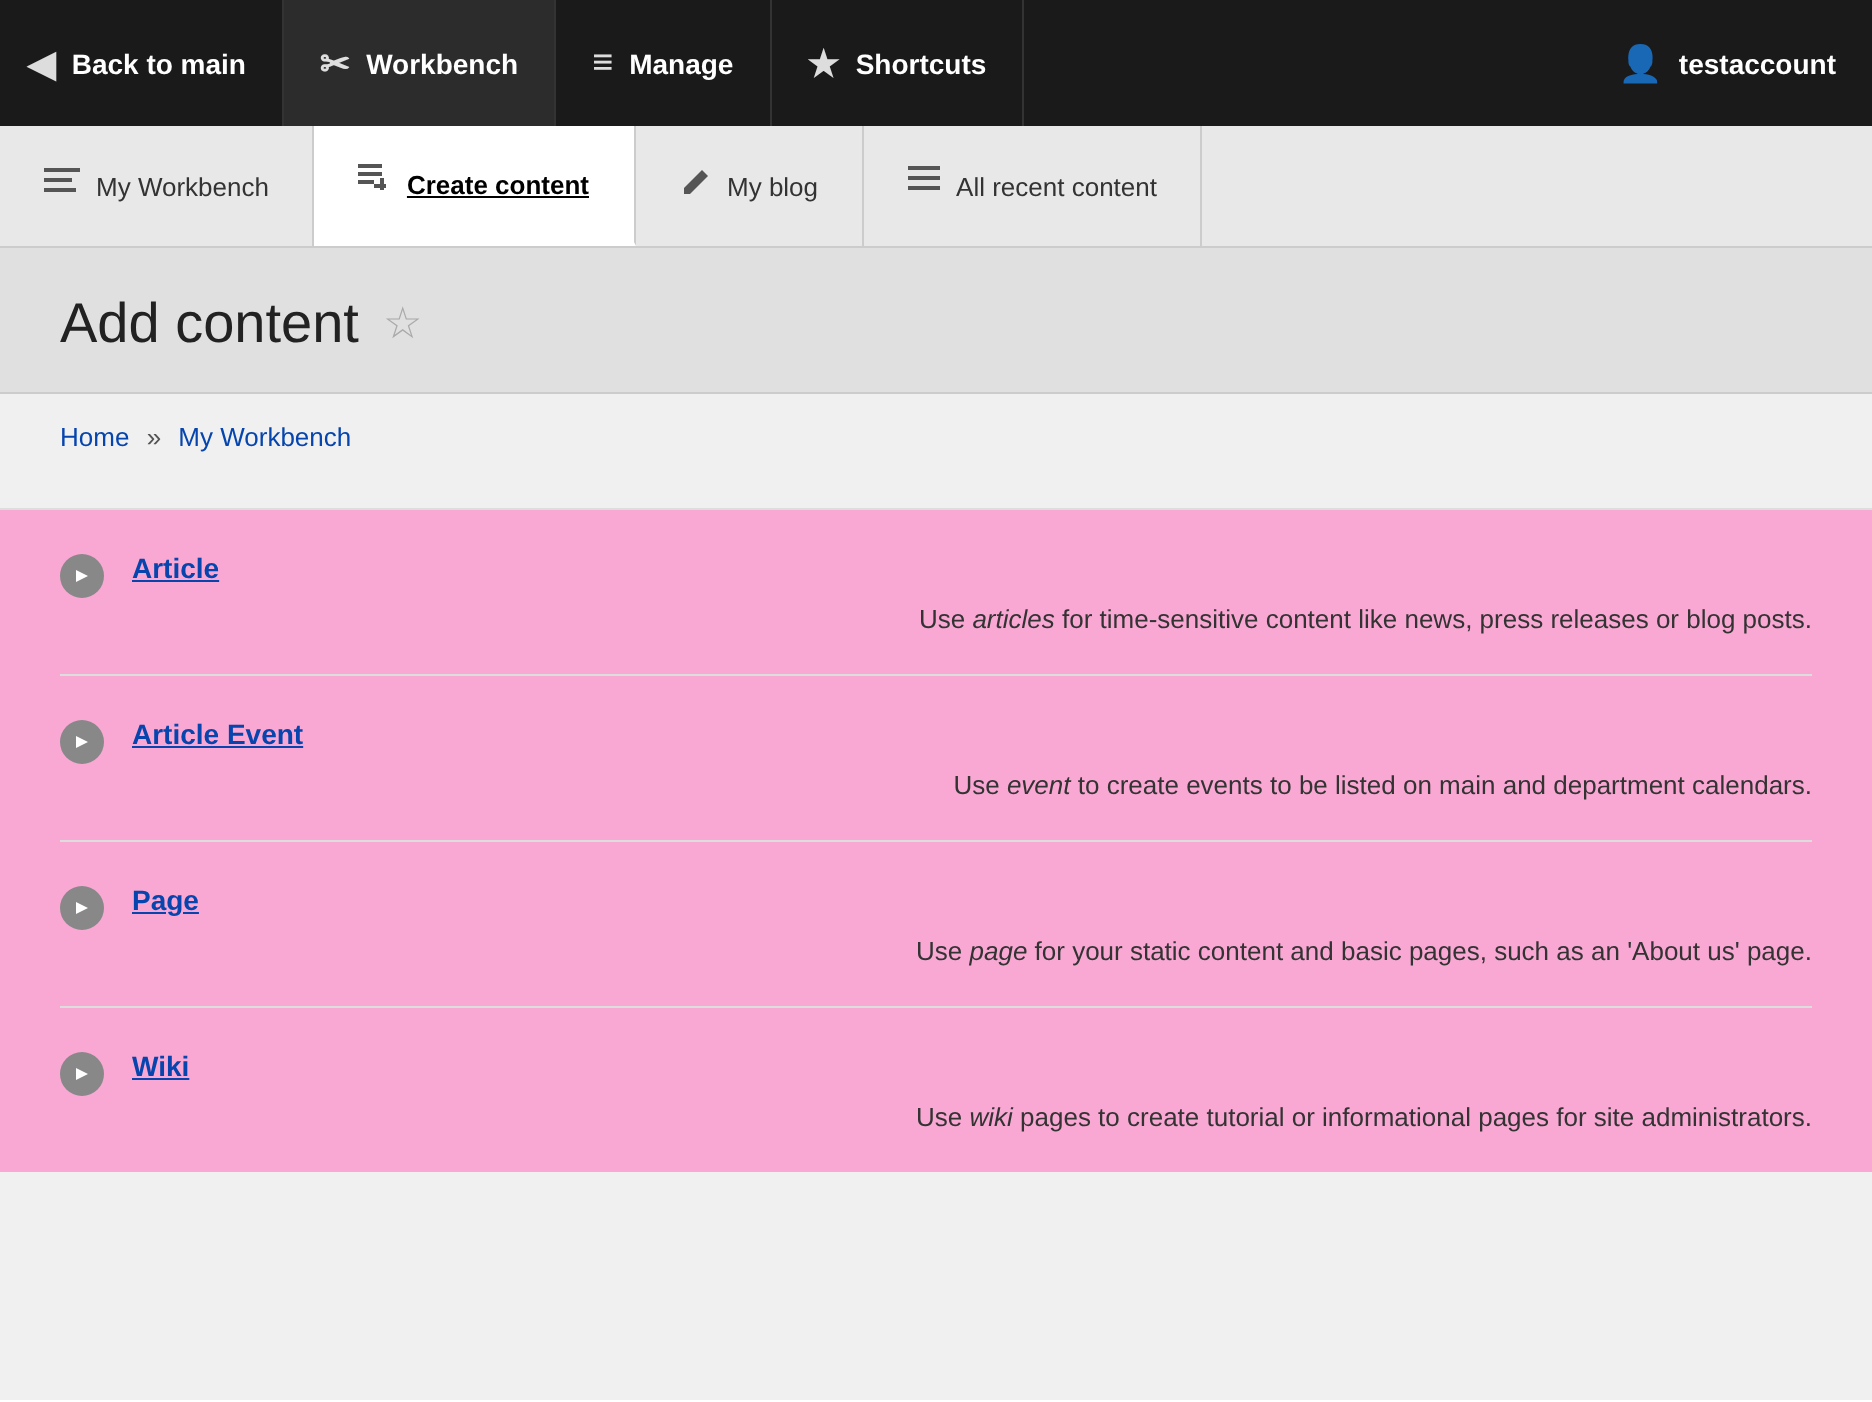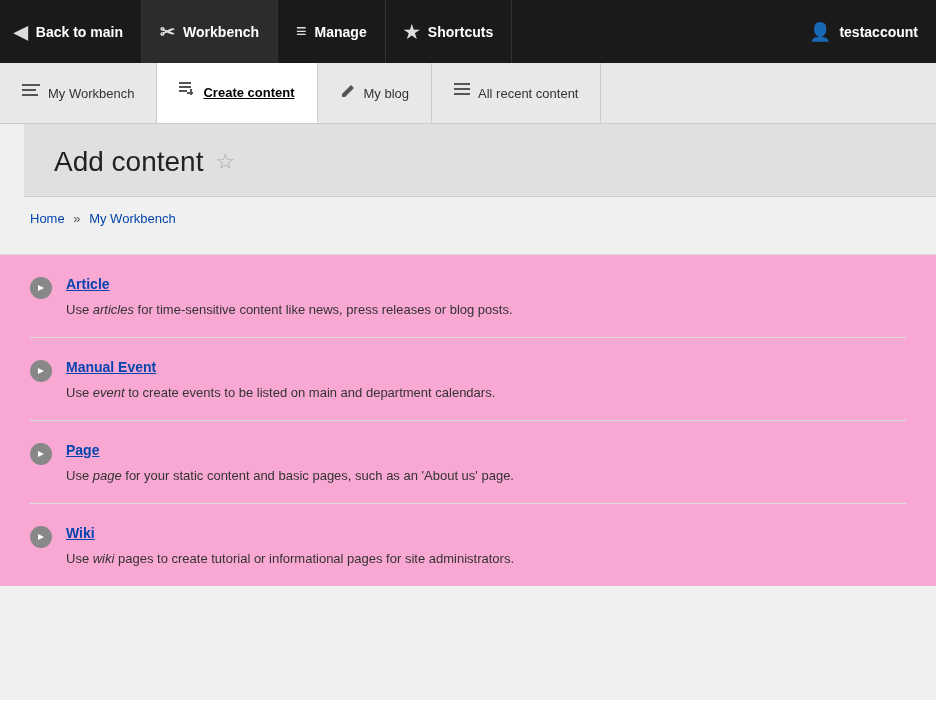--- a/index.html
+++ b/index.html
@@ -72,21 +72,20 @@
     .page-content {
       background: #f0f0f0;
       min-height: 576px;
     }
 
     
     .page-title-bar {
       background: #e0e0e0;
       padding: 22px 30px 18px 30px;
       border-bottom: 1px solid #ccc;
-      margin-left: 24px;
     }
     .page-title-bar h1 {
       font-size: 28px;
       font-weight: normal;
       color: #222;
       display: flex;
       align-items: center;
       gap: 12px;
       font-family: 'Lucida Grande', sans-serif;
     }
@@ -146,20 +145,21 @@
       color: #0645ad;
       text-decoration: underline;
       cursor: pointer;
       line-height: 1.4;
       margin-bottom: 5px;
     }
     .item-desc {
       font-size: 13px;
       color: #333;
       line-height: 1.5;
+      text-align: right;
     }
     .item-desc em { font-style: italic; }
   </style>
 </head>
 <body>
 
 <nav class="admin-bar">
   <a class="admin-bar-item">
     <span class="bar-icon">◀</span>
     <span>Back to main</span>
@@ -255,21 +255,21 @@
       </div>
     </div>
 
     <div class="content-item">
       <div class="item-arrow">
         <svg viewBox="0 0 10 10">
             <polygon points="2,2 8,5 2,8"></polygon>
           </svg>
       </div>
       <div class="item-body">
-        <div class="item-title">Manual Event</div>
+        <div class="item-title">Article Event</div>
         <div class="item-desc">Use <em>event</em> to create events to be listed on main and department calendars.</div>
       </div>
     </div>
 
     <div class="content-item">
       <div class="item-arrow">
         <svg viewBox="0 0 10 10">
             <polygon points="2,2 8,5 2,8"></polygon>
           </svg>
       </div>

